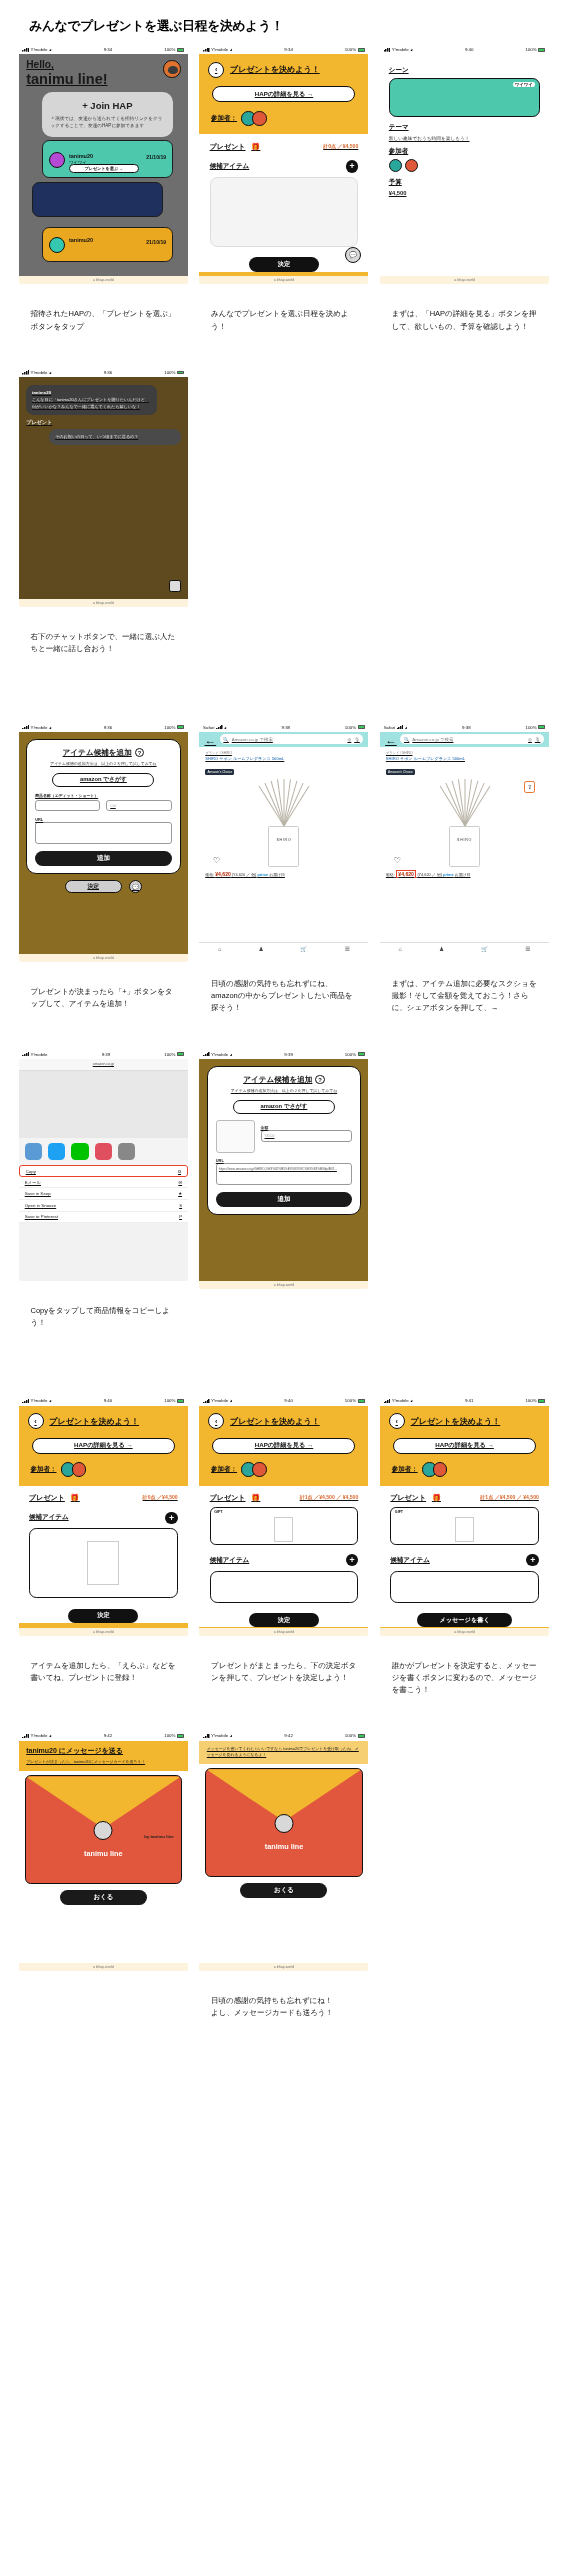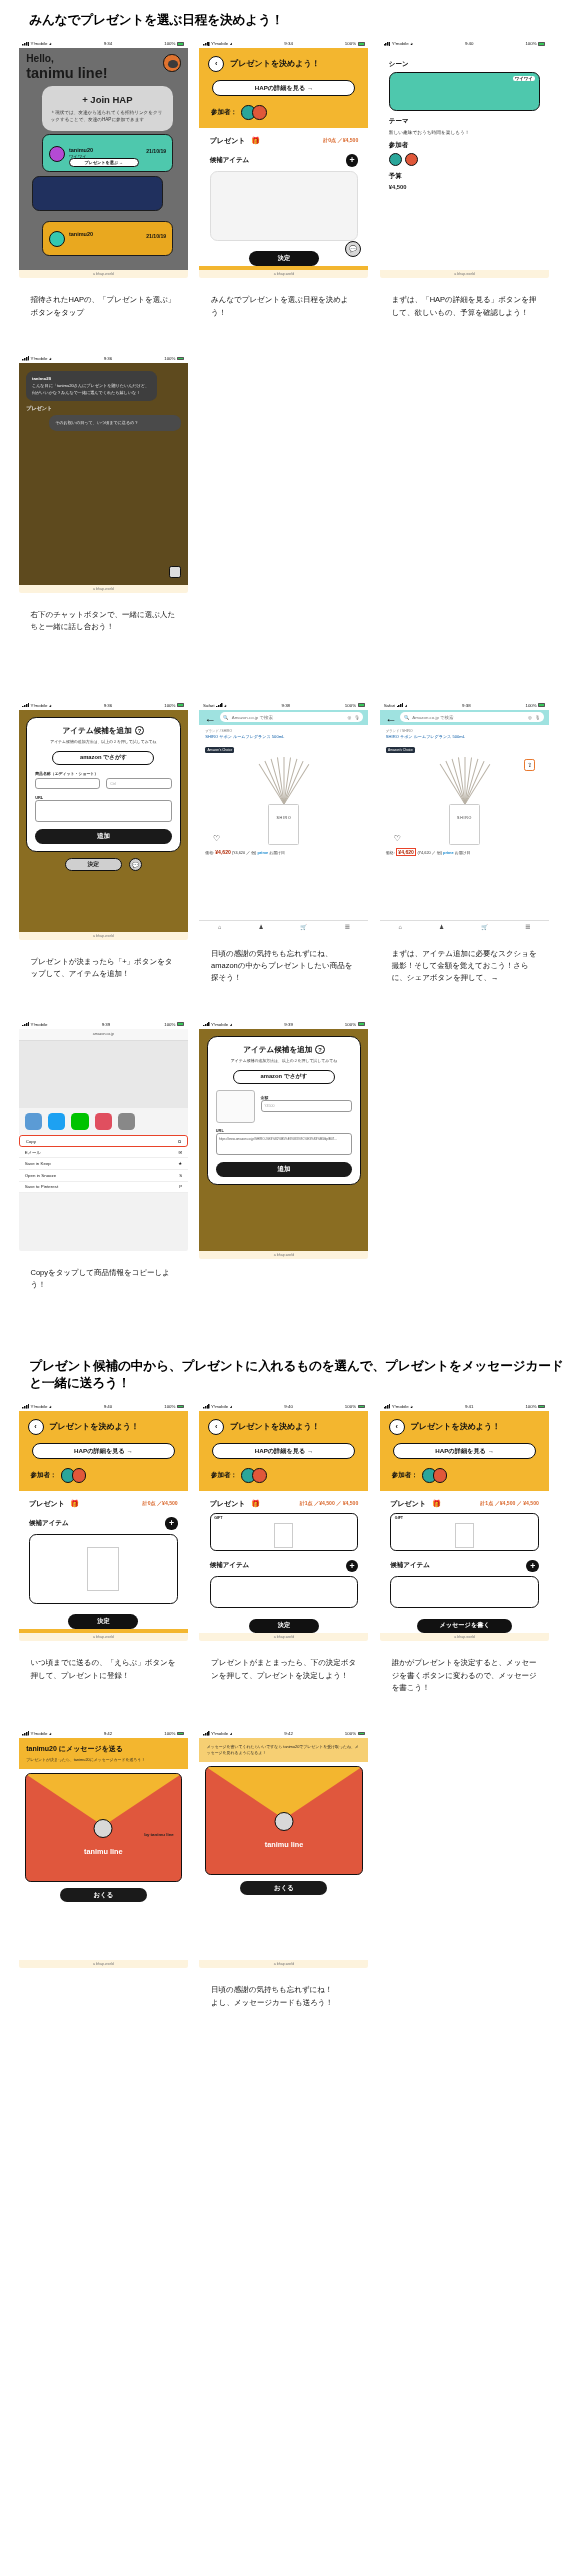--- a/index.html
+++ b/index.html
@@ -12,21 +12,21 @@
     overflow: hidden;
   }
   .page { width:582px; padding: 0 0 0 0; }
 
   .section { padding: 0 10.2px; }
   .section-title {
     font-size: 12.7px; font-weight: 800; letter-spacing: -0.2px;
     line-height: 1.32; color:#000;
     padding: 0 2.9px 10.2px 19px;
   }
-  .s1 { padding-top: 12px; }
+  .s1 { padding-top: 18px; }
 
   .row { display:flex; gap: 11.6px; align-items: flex-start; padding-left: 8.7px; }
   .col { width: 169px; }
 
   
   .phone {
     width: 169px; border-radius: 2.2px; overflow: hidden;
     background:#fff;
   }
   .statusbar {
@@ -37,21 +37,21 @@
   .sb-l, .sb-r { display:flex; align-items:center; gap:1.5px; }
   .bars { display:inline-block; width:6.5px; height:4.4px;
     background:
       linear-gradient(to top,#111 1.5px, transparent 1.5px) 0 100%/1.5px 1.5px no-repeat,
       linear-gradient(to top,#111 2.5px, transparent 2.5px) 1.7px 100%/1.5px 2.5px no-repeat,
       linear-gradient(to top,#111 3.6px, transparent 3.6px) 3.5px 100%/1.5px 3.6px no-repeat,
       linear-gradient(to top,#111 4.4px, transparent 4.4px) 5.2px 100%/1.5px 4.4px no-repeat;
   }
   .wifi { font-size:4.4px; }
   .batt { display:inline-block; width:7.3px; height:3.6px; background:#38c75a; border:0.4px solid #555; border-radius:0.7px;}
-  .screen { height: 222px; position:relative; overflow:hidden; }
+  .screen { height: 222px; position:relative; overflow:hidden;text-decoration:underline; }
   .urlbar {
     height: 8px; background:#fdf3dd; display:flex; align-items:center; justify-content:center;
     font-size:3.6px; color:#777;
   }
 
   
   .scr-hello { background:#6e6e6e; }
   .scr-yellow { background:#f3b62f; }
   .scr-white { background:#fff; }
   .scr-brown { background:#5e4a1e; }
@@ -194,21 +194,21 @@
   .msg-head .s{font-size:3.9px;line-height:1.5;margin-top:2.9px;color:#222;}
   .env{margin:4.4px 5.8px 0 5.8px;height:109px;background:#e0573d;border:1.2px solid #111;border-radius:5.8px;position:relative;overflow:hidden;}
   .env .flap{position:absolute;left:0;right:0;top:0;height:52px;background:#f3b62f;clip-path:polygon(0 0,100% 0,50% 100%);}
   .env .seal{position:absolute;left:50%;top:45px;transform:translateX(-50%);width:19px;height:19px;border-radius:50%;background:#d8d8d8;border:1.1px solid #111;}
   .env .sig{position:absolute;left:0;right:0;bottom:25px;text-align:center;font-size:7.3px;font-weight:800;color:#fff;}
   .env .by{position:absolute;right:7.3px;top:58px;font-size:4.4px;color:#222;font-weight:700;}
   .send-btn{margin:5.8px auto 0 auto;width:87px;height:14.5px;background:#1a1a1a;color:#fff;border-radius:8px;display:flex;align-items:center;justify-content:center;font-size:6.5px;font-weight:800;}
 
   
   .caption {
-    margin-top: 16px; font-size: 7.5px; line-height: 1.62; color:#111;
+    margin-top: 24px; font-size: 7.5px; line-height: 1.62; color:#111;
     padding: 0 11.6px 0 11.6px;
   }
   .gap-lg { height: 67px; }
   .gap-md { height: 35px; }
 </style>
 </head>
 <body>
 
 <div class="page">
 
@@ -648,21 +648,20 @@
           </div>
           <div class="urlbar">a bhap.world</div>
         </div>
       </div>
     </div>
   </div>
 
   <div class="gap-lg"></div>
 
   <div class="section">
-    <div class="section-title">プレゼント候補の中から、プレゼントに入れるものを選んで、プレゼントをメッセージカードと一緒に送ろう！</div>
 
     <div class="row">
 
       <div class="col">
         <div class="phone">
           <div class="statusbar">
             <span class="sb-l">
                 <i class="bars"></i>
               <span>Y!mobile</span>
               <span class="wifi">◕</span>
@@ -699,21 +698,21 @@
                 </div>
                 <div class="cand-area" style="background:#fff;border:0.9px solid #111;">
                   <div style="width:32px;height:44px;margin:11.6px auto 0;background:#fff;border:0.7px solid #ccc;"></div>
                 </div>
               </div>
               <div class="decide-btn">決定</div>
             </div>
           </div>
           <div class="urlbar">a bhap.world</div>
         </div>
-        <div class="caption">いつ頃までに送るの、「えらぶ」ボタンを押して、プレゼントに登録！</div>
+        <div class="caption">アイテムを追加したら、「えらぶ」などを書いてね、プレゼントに登録！</div>
       </div>
 
       <div class="col">
         <div class="phone">
           <div class="statusbar">
             <span class="sb-l">
                 <i class="bars"></i>
               <span>Y!mobile</span>
               <span class="wifi">◕</span>
               </span>

